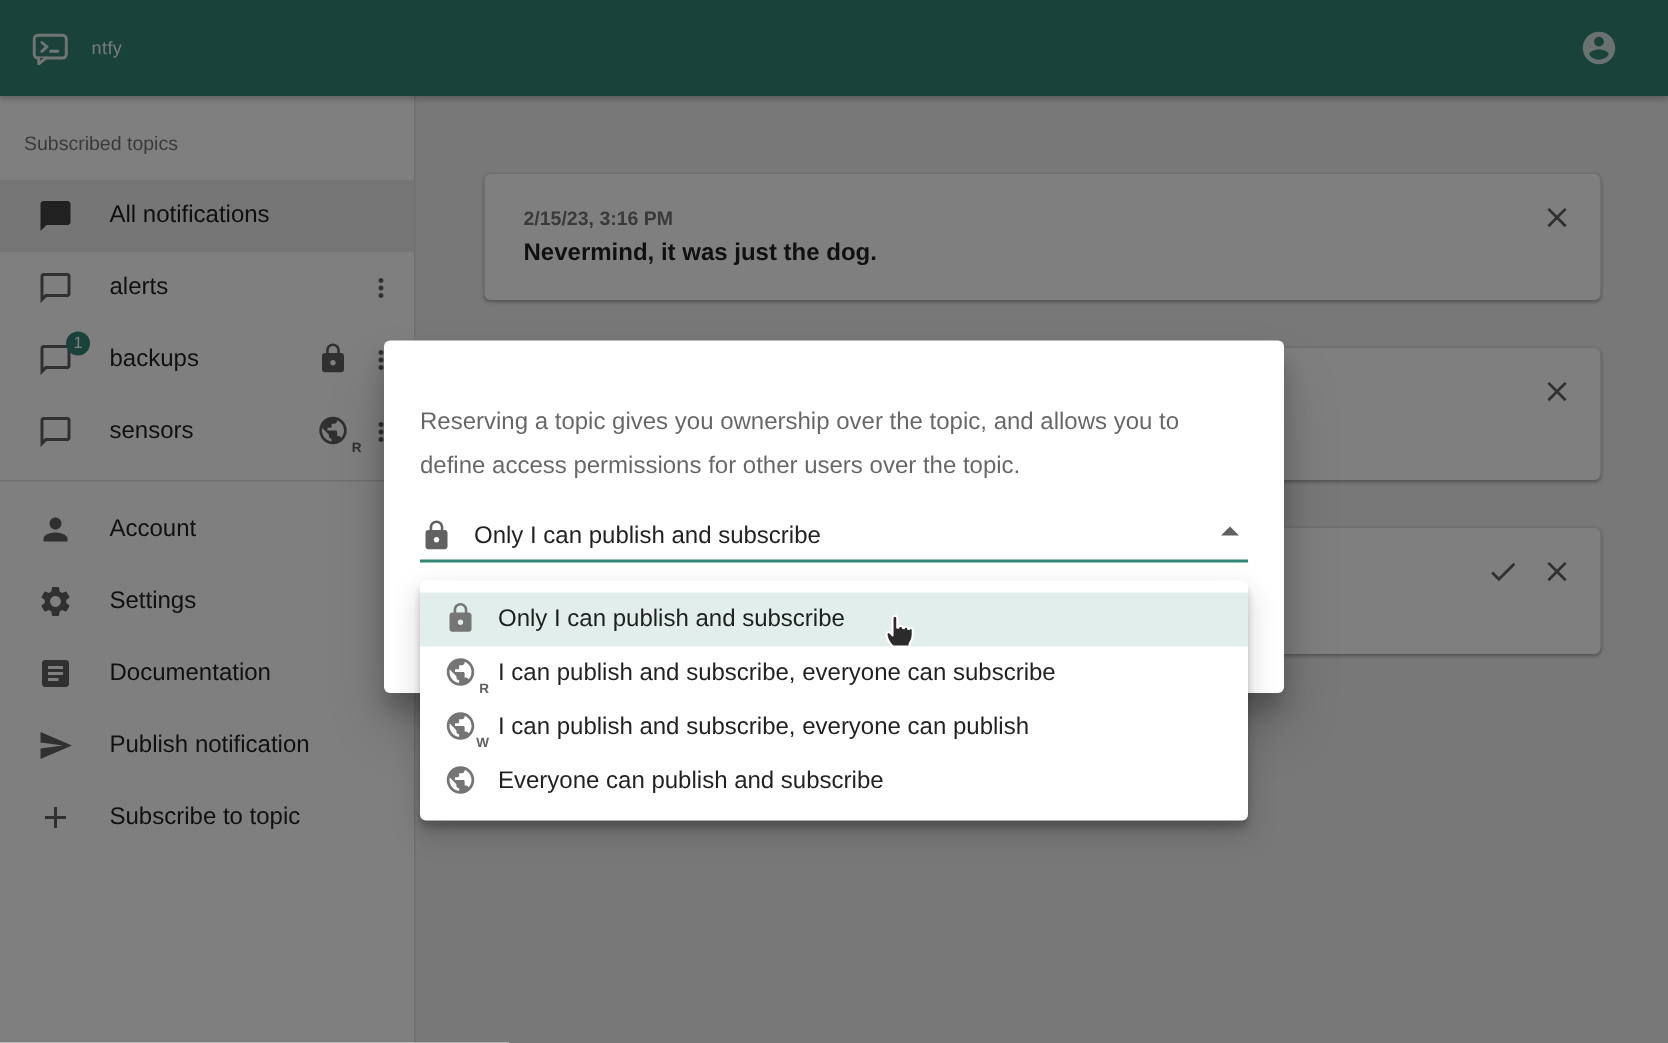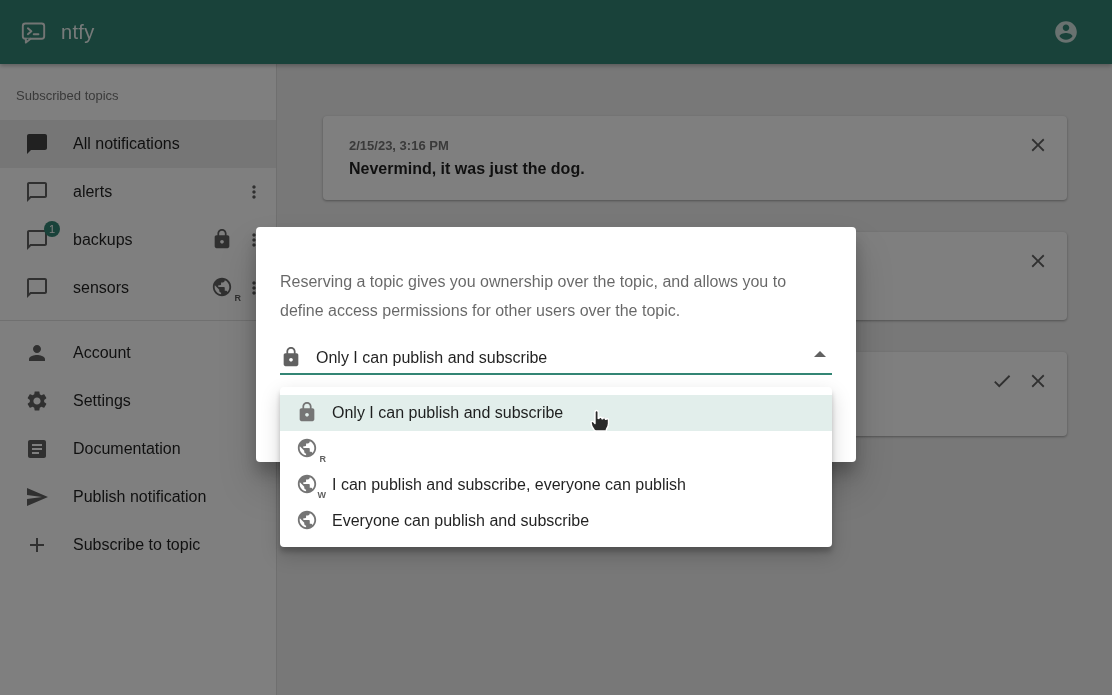--- a/index.html
+++ b/index.html
@@ -4,21 +4,21 @@
 <style>
   * { margin:0; padding:0; box-sizing:border-box; }
   html,body { width:1112px; height:695px; overflow:hidden;
     font-family:"Liberation Sans", sans-serif; background:#f0f0f0; }
 
   
   .appbar { position:fixed; left:0; top:0; right:0; height:64px; background:#338574;
     display:flex; align-items:center; padding:0 24px 0 20px; z-index:5;
     box-shadow:0 2px 4px rgba(0,0,0,.25); }
   .appbar .logo { display:flex; align-items:center; margin-right:14px; }
-  .appbar .title { color:rgba(255,255,255,.92); font-size:20px; font-weight:500; letter-spacing:.3px; }
+  .appbar .title { color:rgba(255,255,255,.92); font-size:12px; font-weight:500; letter-spacing:.3px; }
   .appbar .spacer { flex:1; }
   .iconbtn { width:44px; height:44px; border:none; background:transparent; border-radius:50%;
     display:flex; align-items:center; justify-content:center; cursor:pointer; }
 
   
   .sidebar { position:fixed; left:0; top:64px; bottom:0; width:277px; background:#ffffff;
     border-right:1px solid #dedede; padding-top:8px; z-index:1; }
   .subheader { height:48px; line-height:48px; padding-left:16px; color:#757575; font-size:13px; }
   .srow { position:relative; height:48px; display:flex; align-items:center; padding-left:25px;
     cursor:pointer; color:rgba(0,0,0,.87); font-size:16px;gap:14px; }
@@ -279,20 +279,21 @@
     </span>
     <span class="lbl">Only I can publish and subscribe</span>
   </div>
   <div class="mitem">
     <span class="licon globe-wrap">
       <svg width="22" height="22" viewBox="0 0 24 24" fill="#757575">
           <path d="M12 2C6.48 2 2 6.48 2 12s4.48 10 10 10 10-4.48 10-10S17.52 2 12 2zm-1 17.93c-3.95-.49-7-3.85-7-7.93 0-.62.08-1.21.21-1.79L9 15v1c0 1.1.9 2 2 2v1.93zm6.9-2.54c-.26-.81-1-1.39-1.9-1.39h-1v-3c0-.55-.45-1-1-1H8v-2h2c.55 0 1-.45 1-1V7h2c1.1 0 2-.9 2-2v-.41c2.93 1.19 5 4.06 5 7.41 0 2.08-.8 3.97-2.1 5.39z"></path>
         </svg>
       <span class="globe-sub">R</span>
     </span>
+    <span class="lbl">I can publish and subscribe, everyone can subscribe</span>
   </div>
   <div class="mitem">
     <span class="licon globe-wrap">
       <svg width="22" height="22" viewBox="0 0 24 24" fill="#757575">
           <path d="M12 2C6.48 2 2 6.48 2 12s4.48 10 10 10 10-4.48 10-10S17.52 2 12 2zm-1 17.93c-3.95-.49-7-3.85-7-7.93 0-.62.08-1.21.21-1.79L9 15v1c0 1.1.9 2 2 2v1.93zm6.9-2.54c-.26-.81-1-1.39-1.9-1.39h-1v-3c0-.55-.45-1-1-1H8v-2h2c.55 0 1-.45 1-1V7h2c1.1 0 2-.9 2-2v-.41c2.93 1.19 5 4.06 5 7.41 0 2.08-.8 3.97-2.1 5.39z"></path>
         </svg>
       <span class="globe-sub">W</span>
     </span>
     <span class="lbl">I can publish and subscribe, everyone can publish</span>
   </div>

